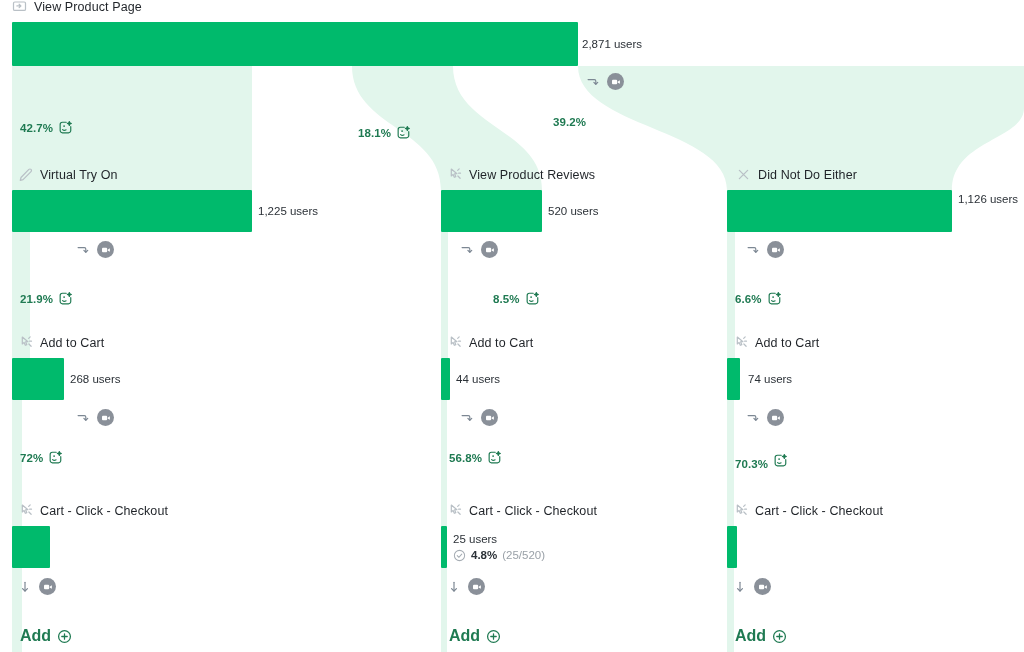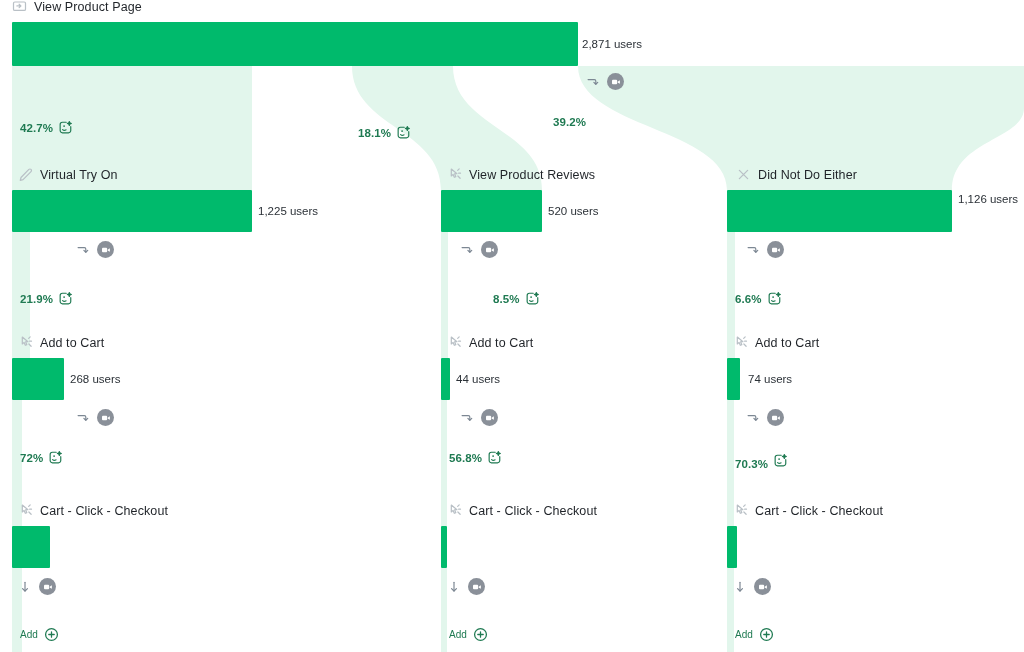--- a/index.html
+++ b/index.html
@@ -123,22 +123,22 @@
   
   .add-btn {
     position: absolute;
     display: flex;
     align-items: center;
     gap: 6px;
     cursor: pointer;
     white-space: nowrap;
   }
   .add-label {
-    font-size: 10px;
-    font-weight: normal;
+    font-size: 16px;
+    font-weight: bold;
     color: #1f7a52;
   }
   .plus-icon { width: 15px; height: 15px; display: block; color: #1f7a52; }
   .plus-icon svg { display: block; width: 15px; height: 15px; }
 </style>
 </head>
 <body>
 
 <div id="stage">
 
@@ -410,20 +410,33 @@
       <div class="node-head" style="left: 447px; top: 503px;">
         <span class="head-icon">
           <svg viewBox="0 0 16 16" fill="none" stroke="currentColor" stroke-width="1.3" stroke-linecap="round" stroke-linejoin="round">
             <path d="M4.6 2.2v7.4l1.9-1.7 1.3 3.1 1.6-.7-1.3-3.1h2.5z"></path>
             <path d="M11.6 9.6l2.4 2.4M12.4 6.6h2M11.4 3.6l1.6-1.6"></path>
           </svg>
         </span>
         <span class="node-title">Cart - Click - Checkout</span>
       </div>
       <div class="bar" style="left: 441px; top: 526px; width: 6px; height: 42px; background: rgb(0, 186, 108);"></div>
+      <div class="count-block" style="left: 453px; top: 532px;">
+        <div class="count-line">25 users</div>
+        <div class="conv-line">
+          <span class="check-icon">
+            <svg viewBox="0 0 16 16" fill="none" stroke="currentColor" stroke-width="1.25" stroke-linecap="round" stroke-linejoin="round">
+              <circle cx="8" cy="8" r="6.3"></circle>
+              <path d="M5.2 8.2l2 2 3.6-3.9"></path>
+            </svg>
+          </span>
+          <span class="conv-pct">4.8%</span>
+          <span class="conv-frac">(25/520)</span>
+        </div>
+      </div>
       <div class="step-marker" style="left: 447px; top: 578px;">
         <span class="arrow-icon">
           <svg viewBox="0 0 16 16" fill="none" stroke="currentColor" stroke-width="1.35" stroke-linecap="round" stroke-linejoin="round">
             <path d="M8 2.6v10"></path>
             <path d="M5.2 9.8L8 12.6l2.8-2.8"></path>
           </svg>
         </span>
         <span class="media-chip" style="background: rgb(138, 144, 153);">
           <svg viewBox="0 0 16 16" fill="currentColor">
             <rect x="1.6" y="4.4" width="8.2" height="7.2" rx="1.5"></rect>

